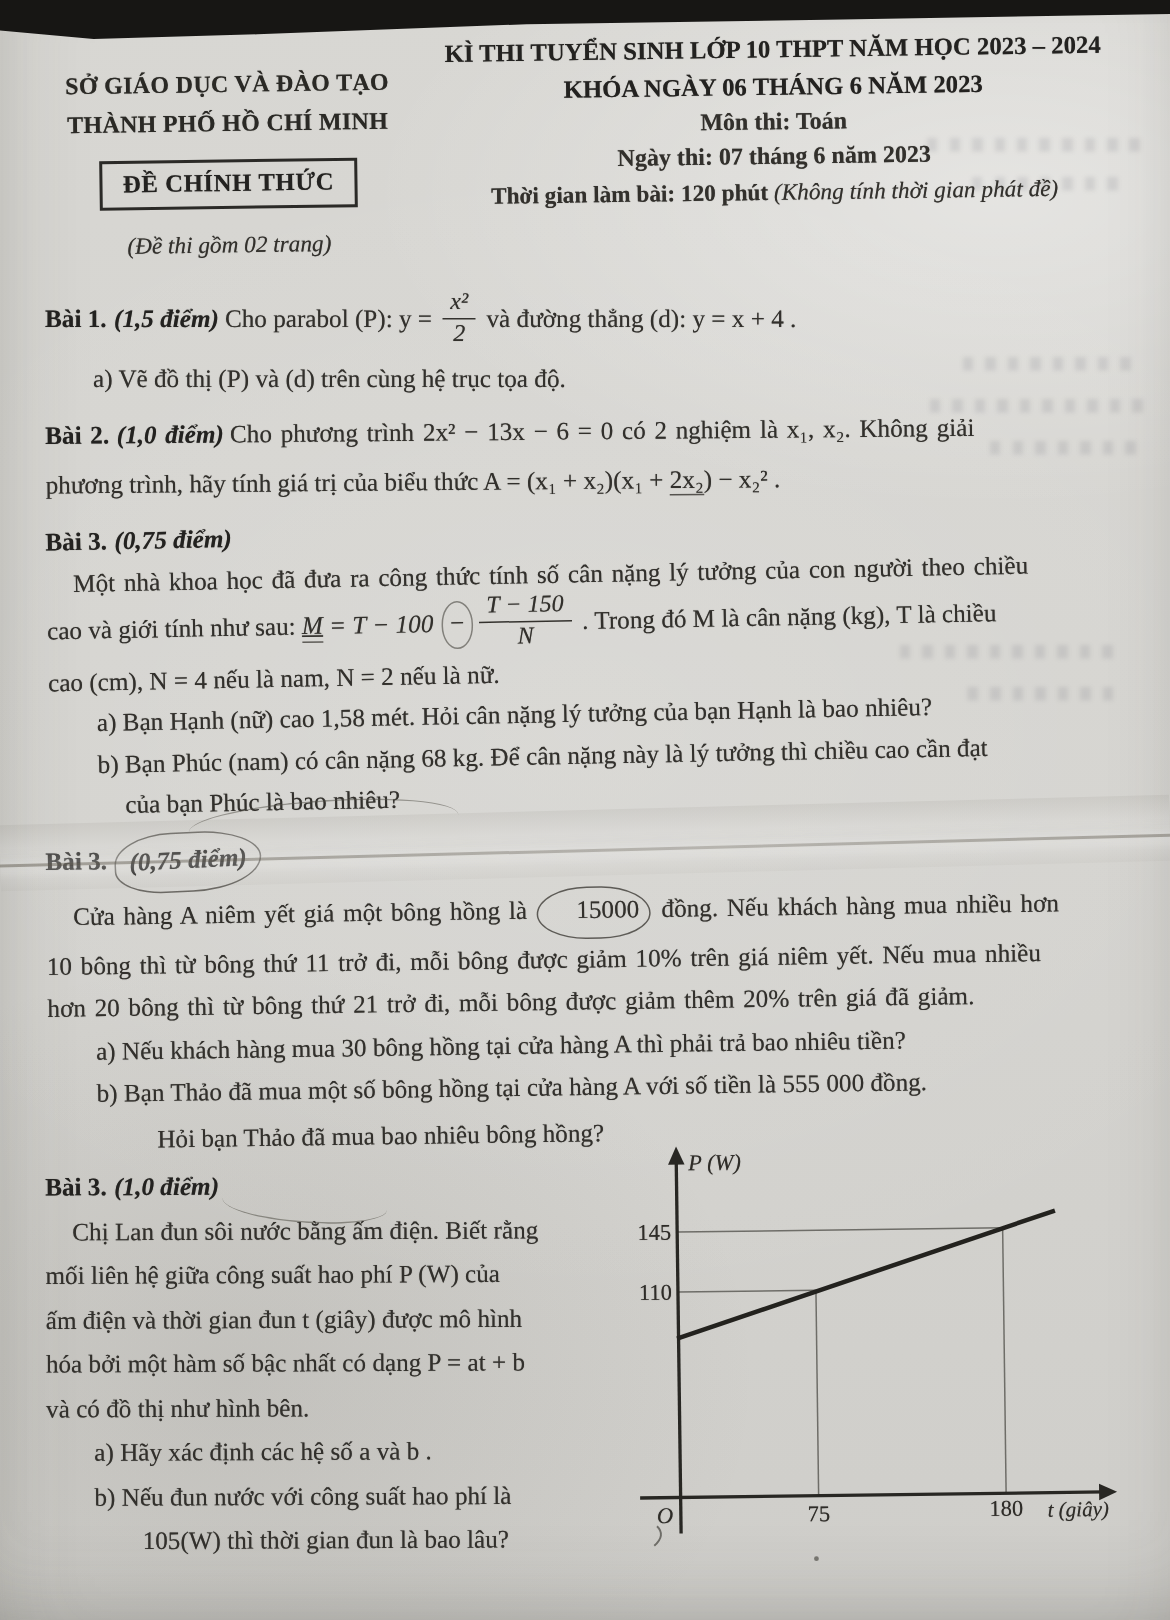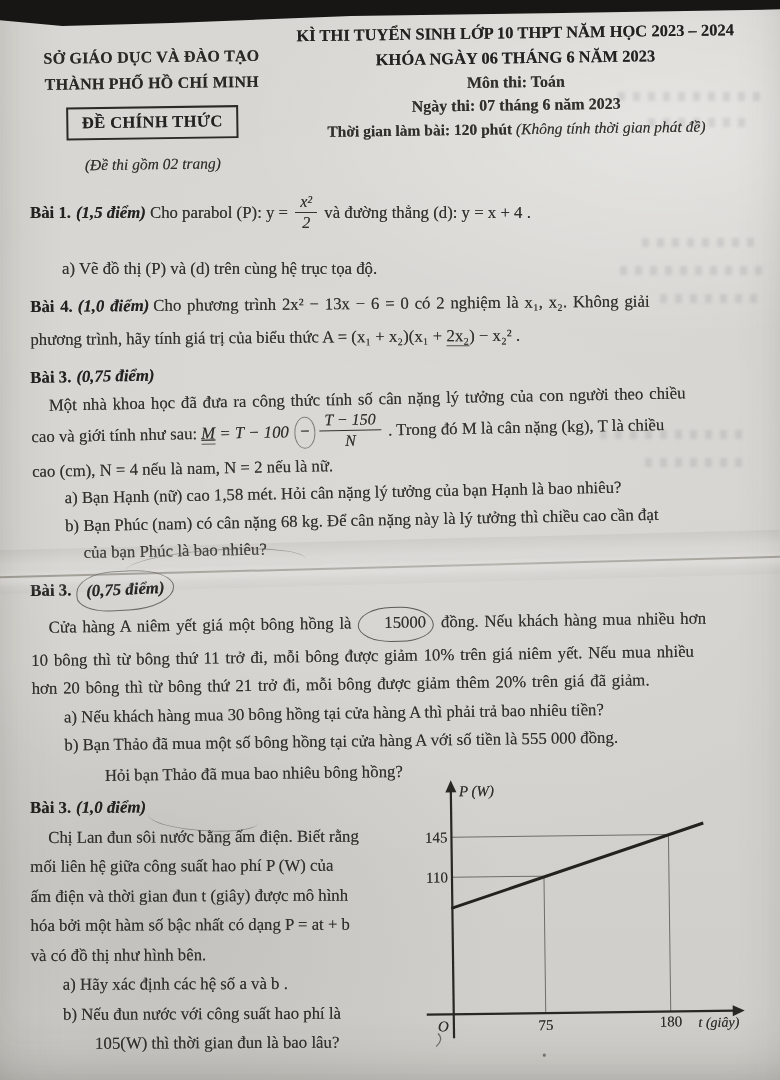--- a/index.html
+++ b/index.html
@@ -48,21 +48,21 @@
   .item { padding-left:32px; }
   .math { font-style:italic; }
 
   .frac { display:inline-block; vertical-align:middle; text-align:center; font-size:16px;
           line-height:1.12; margin:0 3px; transform:translateY(-2px); }
   .frac .num { display:block; padding:0 5px 1px; border-bottom:1.4px solid #34322e; }
   .frac .den { display:block; padding-top:1px; }
 
   .p1 { margin-bottom:6px; }
   .p1-head { line-height:48px; }
-  .p1 .item { line-height:31px;margin-top:16px; }
+  .p1 .item { line-height:31px; }
   .p2 { margin-bottom:8px; transform:rotate(-0.5deg); transform-origin:left top; }
   .p2 .line { line-height:33px; }
   .p3 { transform:rotate(-1.1deg); transform-origin:left top; margin-bottom:4px; }
   .p3 .line { line-height:27.5px; }
   .p3-formula { line-height:46px; }
   .p4 { transform:rotate(-0.8deg); transform-origin:left top; margin-bottom:2px; }
   .p4 .line { line-height:28.5px; }
   .p5-row { display:flex; transform:rotate(-0.25deg); transform-origin:left top; }
   .p5-left { width:402px; }
   .p5-left .line { line-height:29.5px; }
@@ -150,21 +150,21 @@
 
     <div class="prob p1">
       <div class="line p1-head">
         <span class="blabel">Bài 1.</span><span class="points">(1,5 điểm)</span><span>Cho parabol (P): y = </span><span class="frac math"><span class="num">x²</span><span class="den">2</span></span><span> và đường thẳng (d): y = x + 4 .</span>
       </div>
       <div class="line item">a)  Vẽ đồ thị (P) và (d) trên cùng hệ trục tọa độ.</div>
     </div>
 
     <div class="prob p2">
       <div class="line wsp">
-        <span class="blabel">Bài 4.</span><span class="points">(1,0 điểm)</span><span>Cho phương trình 2x² − 13x − 6 = 0 có 2 nghiệm là x₁, x₂. Không giải</span>
+        <span class="blabel">Bài 2.</span><span class="points">(1,0 điểm)</span><span>Cho phương trình 2x² − 13x − 6 = 0 có 2 nghiệm là x₁, x₂. Không giải</span>
       </div>
       <div class="line">
         <span>phương trình, hãy tính giá trị của biểu thức A = (x₁ + x₂)(x₁ + </span><span class="pencil-underline">2x₂</span><span>) − x₂² .</span>
       </div>
     </div>
 
     <div class="prob p3">
       <div class="line">
         <span class="blabel">Bài 3.</span><span class="points">(0,75 điểm)</span>
       </div>

